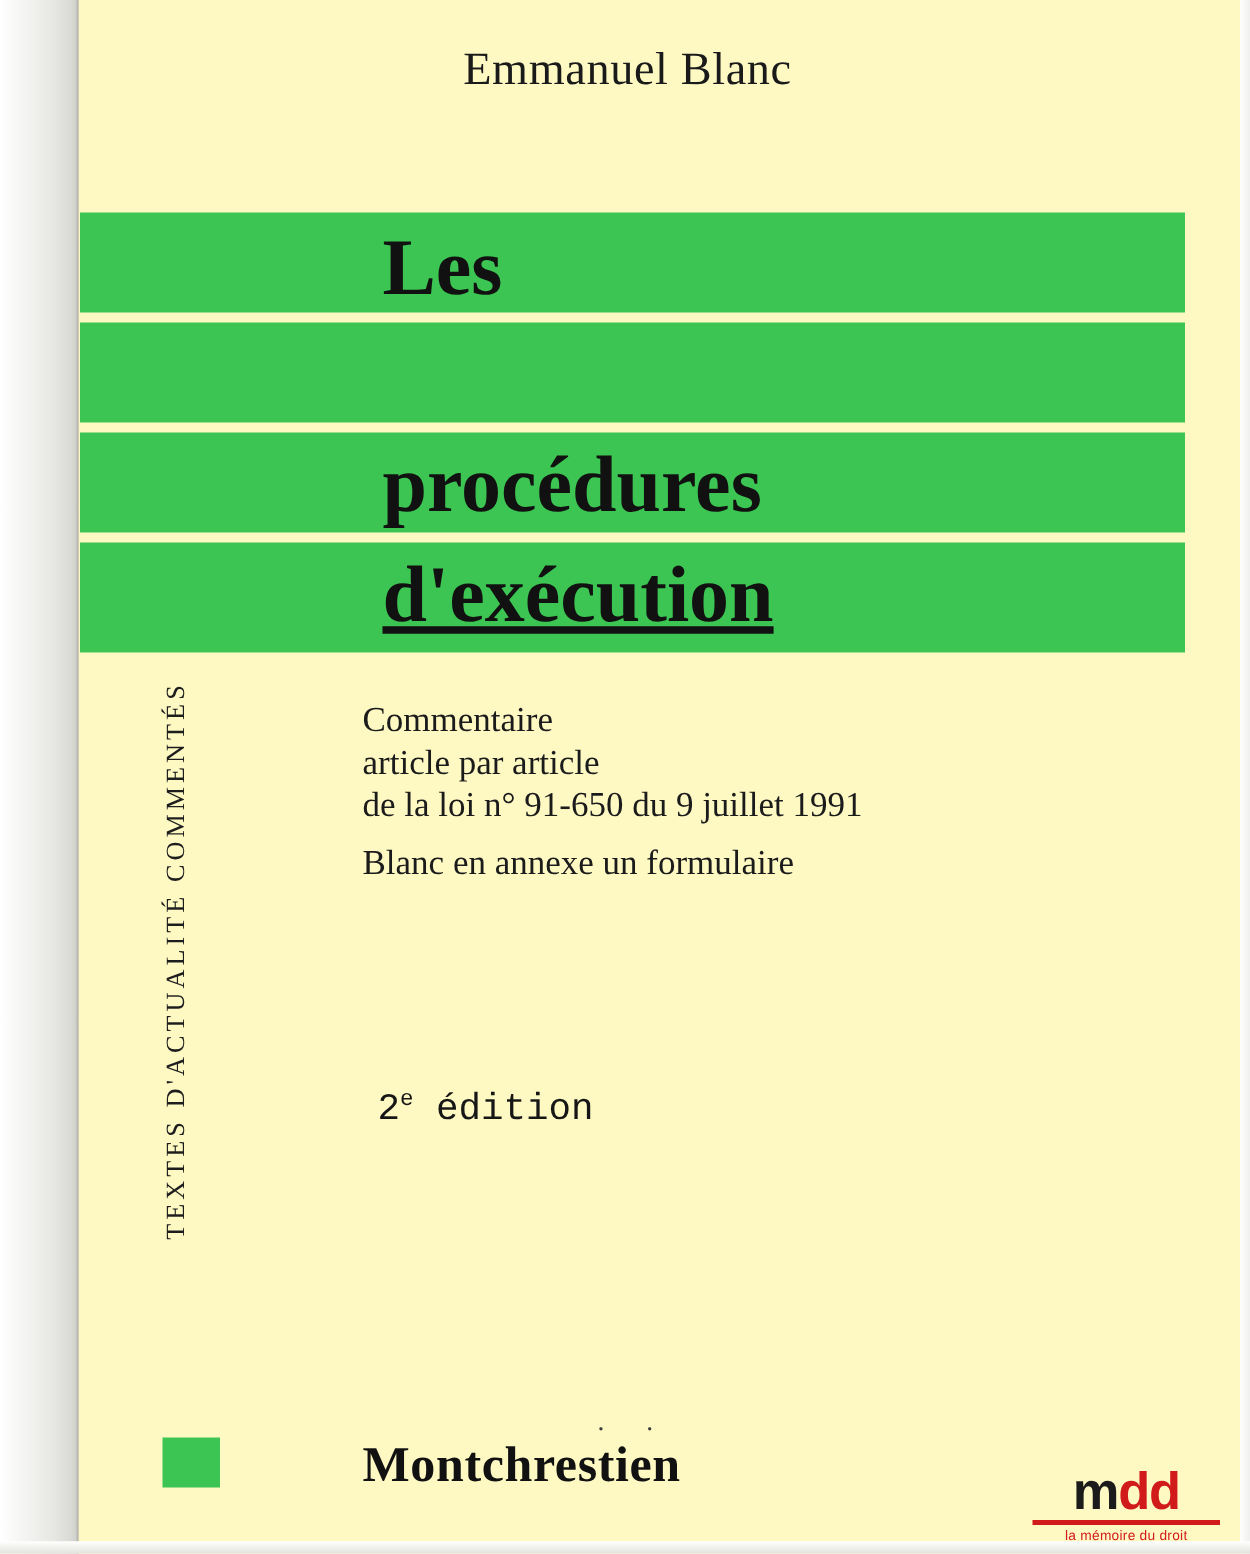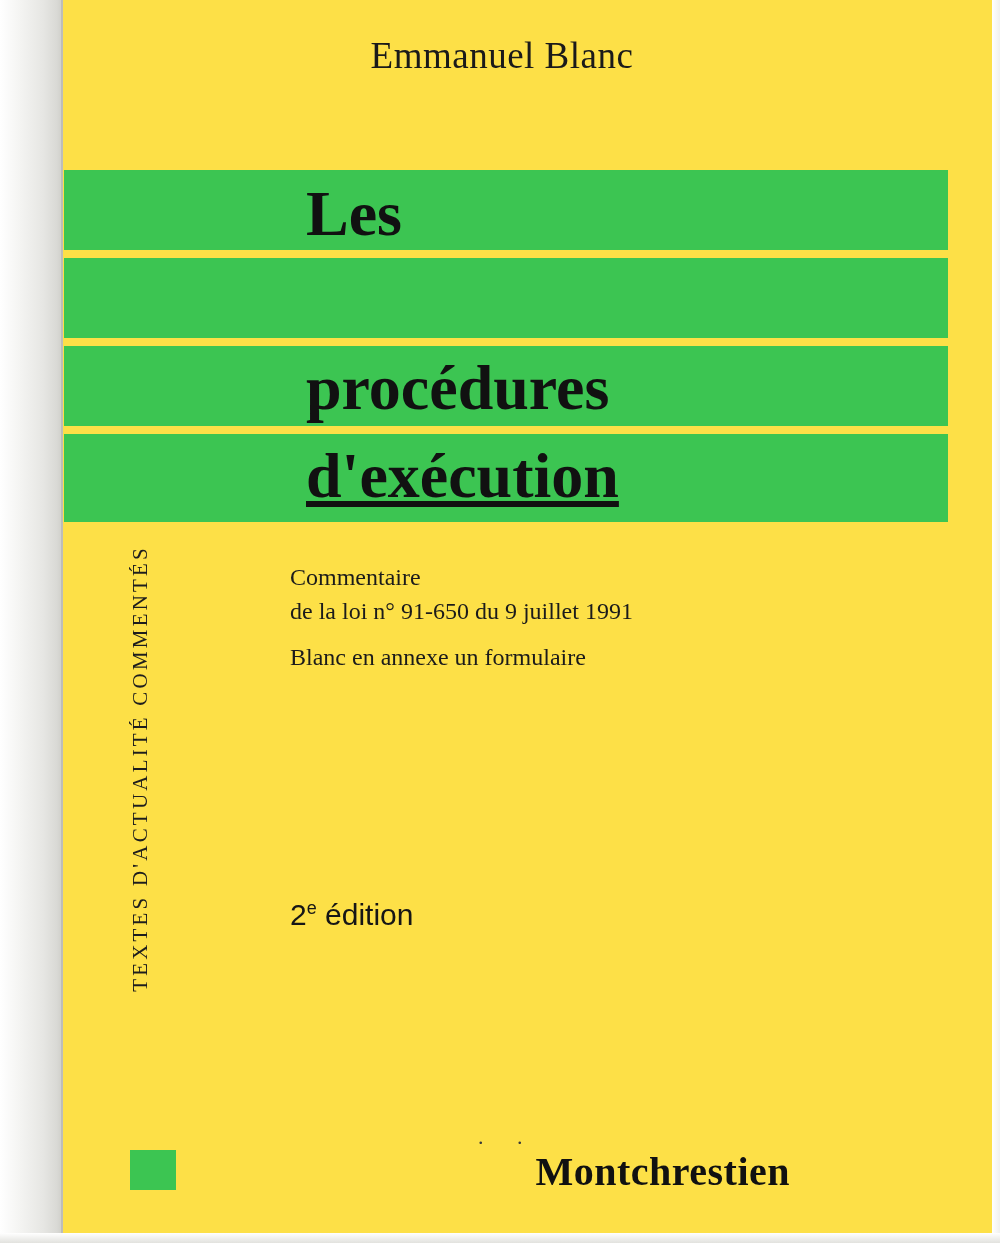--- a/index.html
+++ b/index.html
@@ -14,21 +14,21 @@
     font-family: "Liberation Serif", serif;
     overflow: hidden;
   }
 
   
   #cover {
     position: absolute;
     left: 0; top: 0;
     width: 1000px;
     height: 1243px;
-    background: #fde047;
+    background: #fef9c3;
   }
 
   
   .spine-shadow {
     position: absolute;
     left: 0; top: 0;
     width: 62px; height: 1243px;
     background: linear-gradient(to right, #ffffff 0%, #f3f3f1 35%, #e6e6e3 70%, #d9d9d5 92%, #cfcfca 100%);
   }
   .spine-line {
@@ -121,54 +121,53 @@
     background: #3cc552;
   }
 
   
   .subtitle {
     position: absolute;
     left: 290px;
     top: 560px;
     width: 620px;
     font-family: "Liberation Serif", serif;
-    font-size: 24px;
+    font-size: 28px;
     line-height: 34px;
     color: #1b1b1b;
   }
   .subtitle .gap { display:block; height: 12px; }
 
   
   .edition {
     position: absolute;
-    left: 290px;
+    left: 302px;
     top: 870px;
-    font-family: Liberation Sans, sans-serif;
+    font-family: Liberation Mono, monospace;
     font-size: 30px;
     color: #161616;
-    margin-top: 28px;
   }
   .edition sup { font-size: 18px; vertical-align: super; }
 
   
   .dots {
     position: absolute;
     left: 478px;
     top: 1124px;
     font-size: 22px;
     letter-spacing: 14px;
     color: #3a3a3a;
     font-family: "Liberation Serif", serif;
   }
   .publisher {
     position: absolute;
     left: 290px;
     top: 1148px;
     width: 500px;
-    text-align: right;
+    text-align: left;
     font-family: "Liberation Serif", serif;
     font-weight: bold;
     font-size: 40px;
     color: #111111;
     letter-spacing: 0.5px;
   }
 
   
   .mdd {
     position: absolute;
@@ -219,24 +218,30 @@
   <div class="title-line tl-3">procédures</div>
   <div class="title-line tl-4">d'exécution</div>
 
   <div class="collection">
     <span>TEXTES D'ACTUALITÉ COMMENTÉS</span>
   </div>
   <div class="collection-square"></div>
 
   <div class="subtitle">
     <div>Commentaire</div>
+    <div>article par article</div>
     <div>de la loi n° 91-650 du 9 juillet 1991</div>
     <span class="gap"></span>
     <div>Blanc en annexe un formulaire</div>
   </div>
 
   <div class="edition"><span>2</span><sup>e</sup> <span>édition</span></div>
 
   <div class="dots">. .</div>
   <div class="publisher">Montchrestien</div>
 
+  <div class="mdd">
+    <div class="mdd-mark"><span>m</span><span class="d-red">d</span><span class="d-red">d</span></div>
+    <div class="mdd-rule"></div>
+    <div class="mdd-tag">la mémoire du droit</div>
+  </div>
 
 </div>
 
 </body></html>

